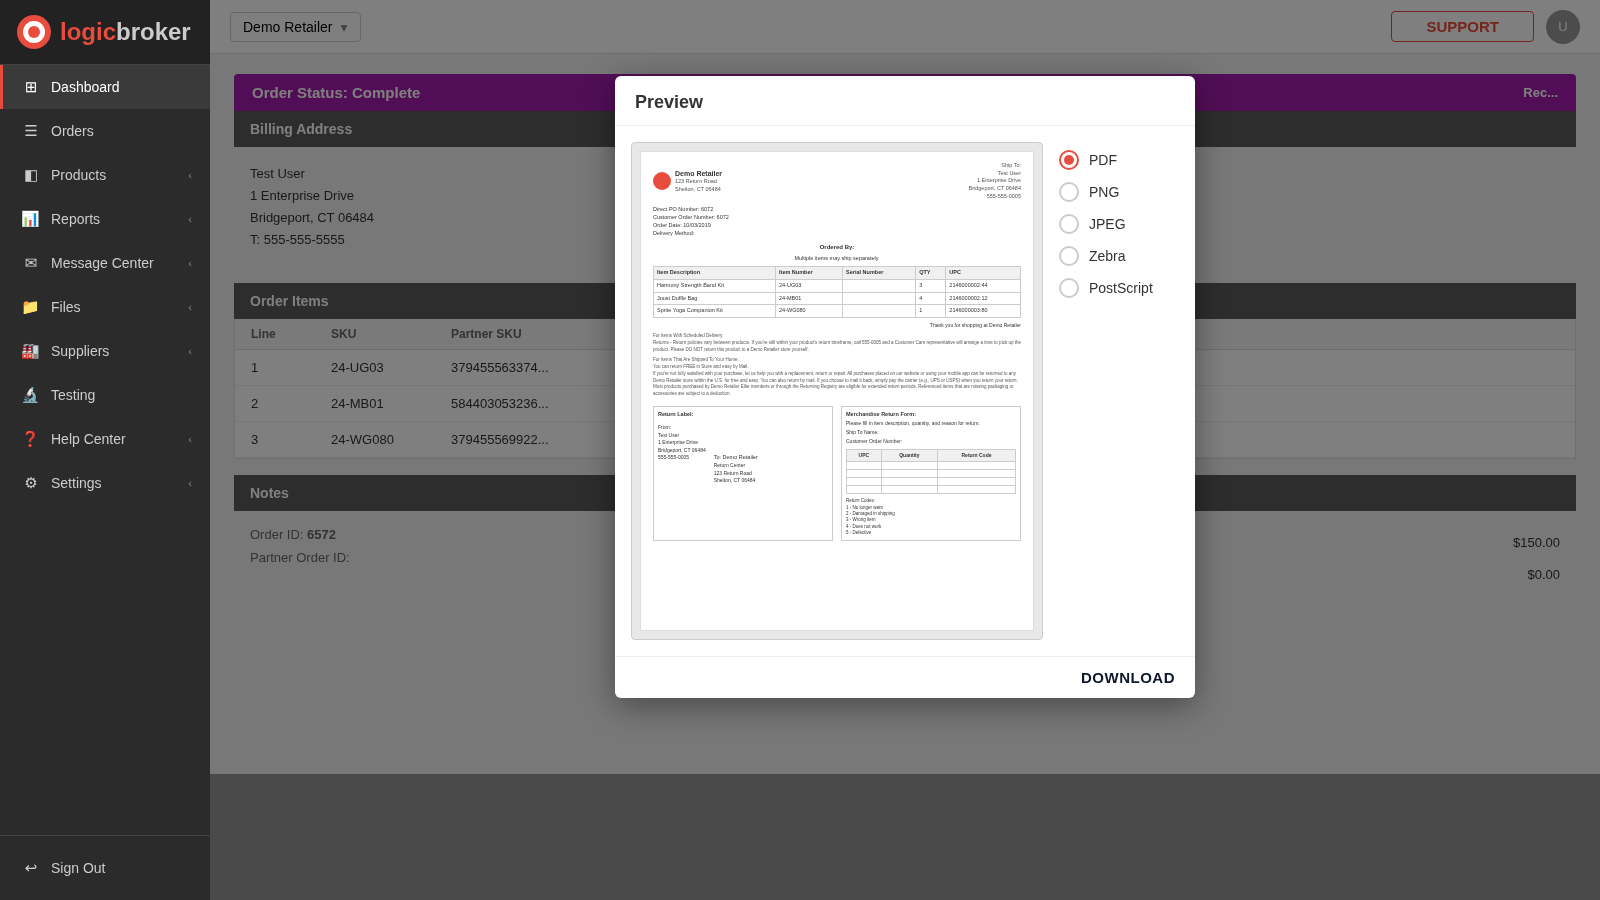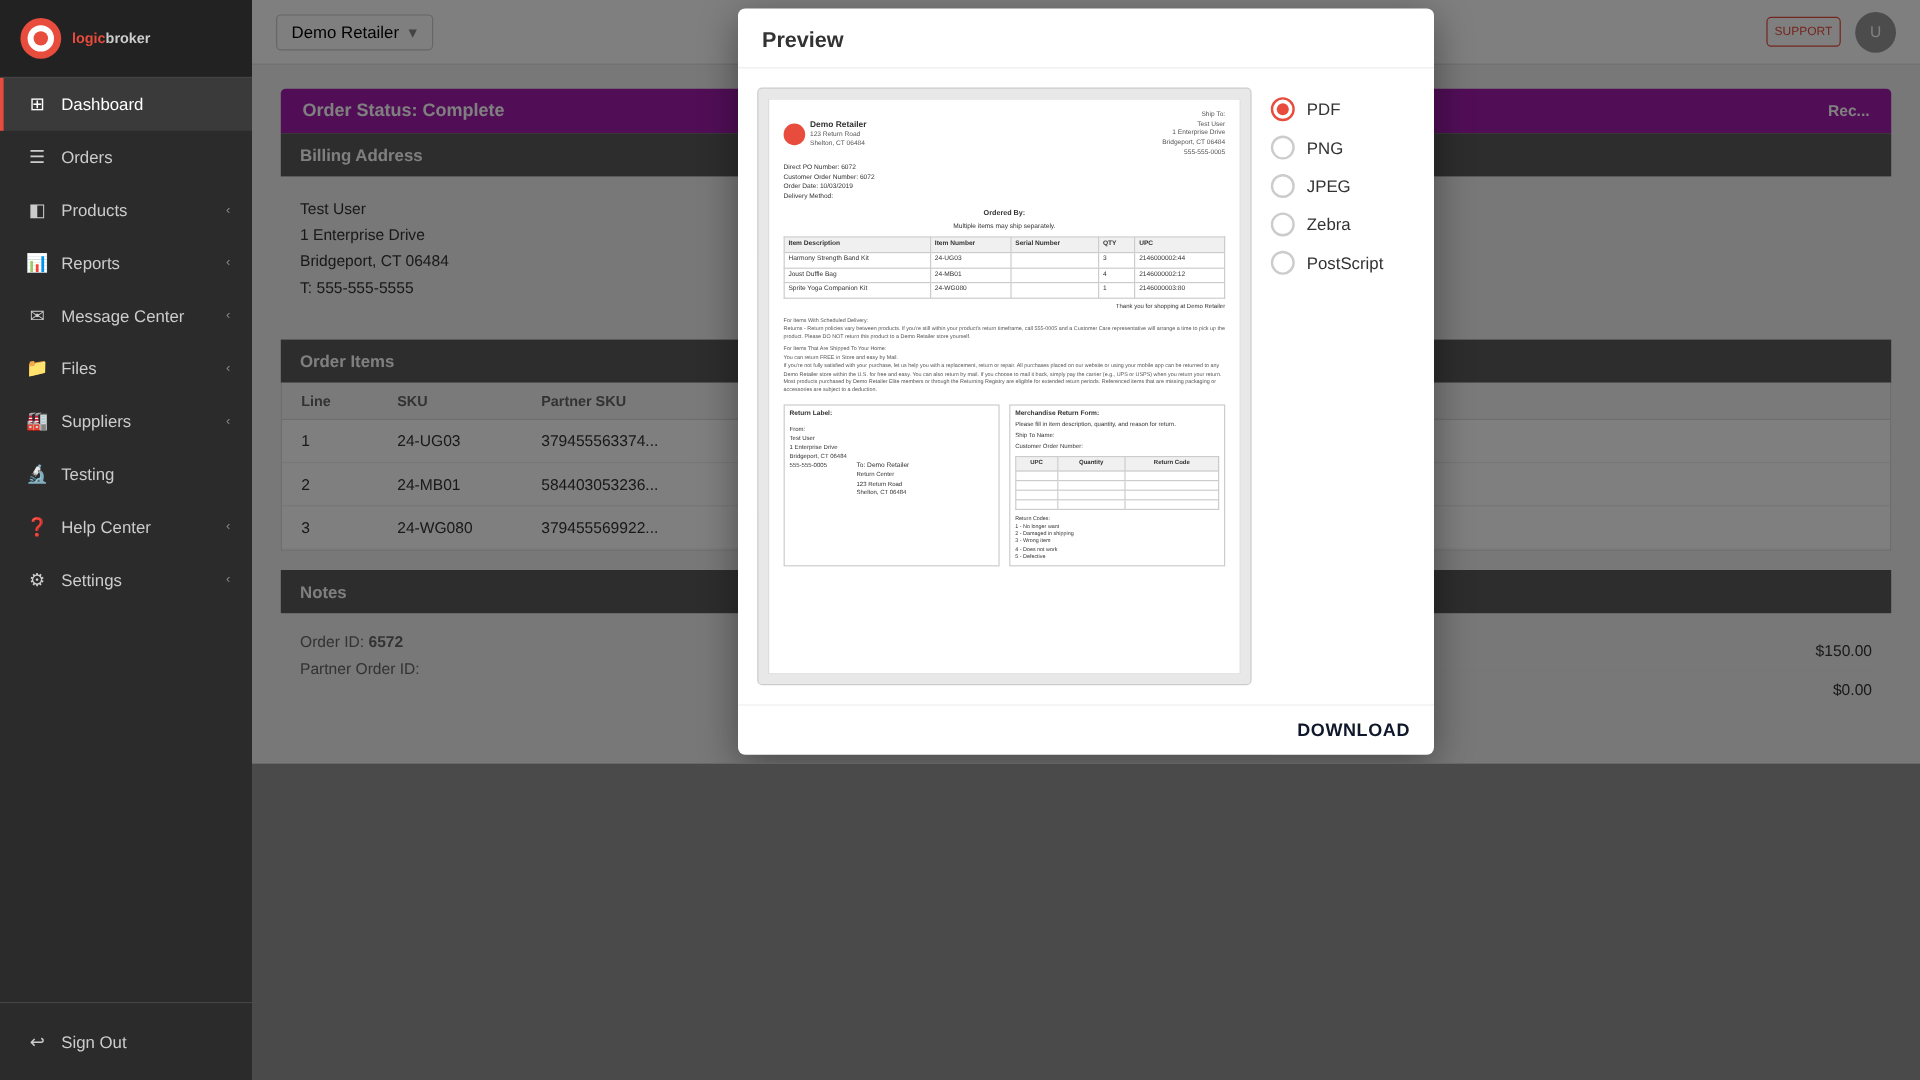--- a/index.html
+++ b/index.html
@@ -20,42 +20,42 @@
       align-items: center;
       padding: 14px 16px;
       border-bottom: 1px solid #444;
       background: #222;
     }
     .logo-icon {
       width: 36px;
       height: 36px;
       margin-right: 8px;
     }
-    .logo-text { font-size: 12px; font-weight: bold; color: #fff; }
+    .logo-text { font-size: 24px; font-weight: bold; color: #fff; }
     .logo-text span { color: #e84c3d; }
     .sidebar-nav { flex: 1; }
     .nav-item {
       display: flex;
       align-items: center;
       padding: 13px 18px;
       cursor: pointer;
       color: #ccc;
       font-size: 14px;
       border-left: 3px solid transparent;
     }
     .nav-item.active { background: #3a3a3a; border-left-color: #e84c3d; color: #fff; }
     .nav-item .nav-icon { width: 20px; margin-right: 10px; text-align: center; font-size: 15px; }
     .nav-item .chevron { margin-left: auto; font-size: 11px; color: #888; }
     .sidebar-bottom { padding: 10px 0; border-top: 1px solid #444; }
 
     
     .main-content {
       flex: 1;
       background: #f0f0f0;
-      height: 636px;
+      height: 774px;
       overflow: hidden;
       position: relative;
     }
 
     
     .topbar {
       background: #fff;
       display: flex;
       align-items: center;
       padding: 0 20px;
@@ -72,25 +72,25 @@
       background: #fff;
       cursor: pointer;
       font-size: 14px;
       gap: 8px;
     }
     .topbar-right { display: flex; align-items: center; gap: 12px; }
     .support-btn {
       background: transparent;
       border: 1.5px solid #e84c3d;
       color: #e84c3d;
-      padding: 6px 6px;
+      padding: 6px 34px;
       border-radius: 4px;
       cursor: pointer;
-      font-weight: 400;
-      font-size: 10px;
+      font-weight: 700;
+      font-size: 15px;
     }
     .user-avatar {
       width: 34px; height: 34px;
       border-radius: 50%;
       background: #999;
       display: flex; align-items: center; justify-content: center;
       color: #fff; font-size: 13px; cursor: pointer;
     }
 
     

